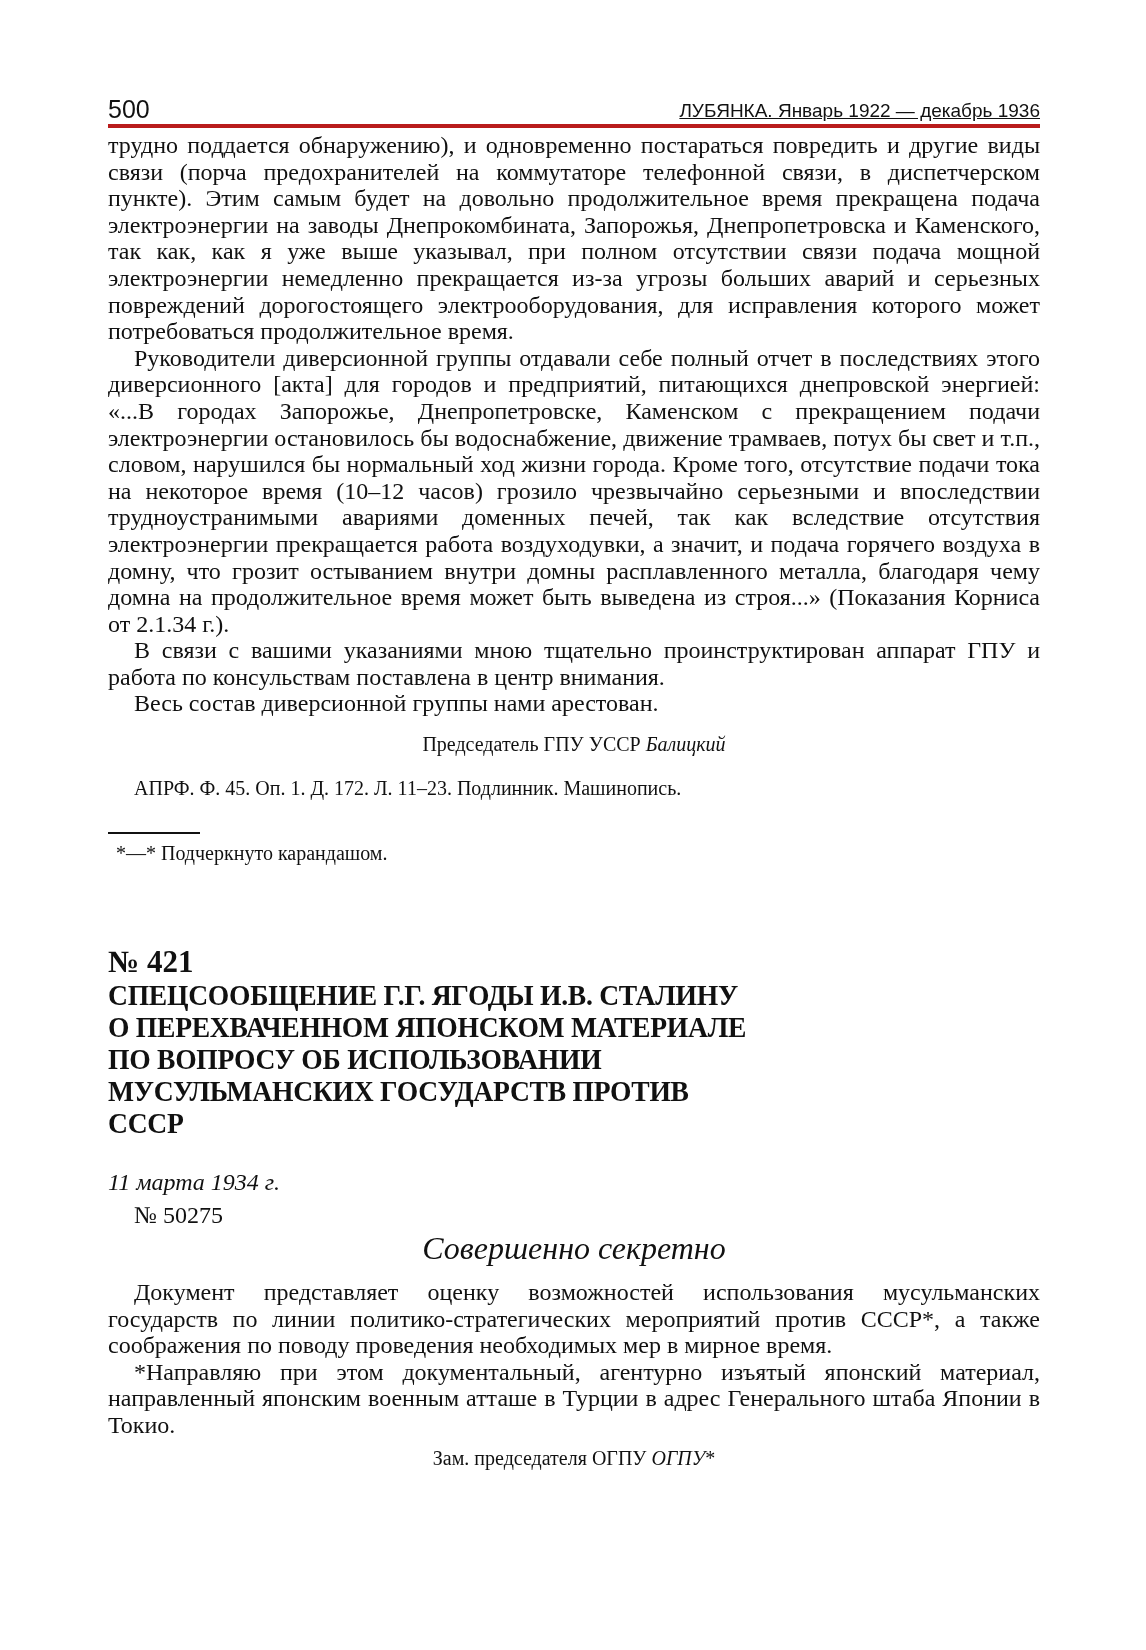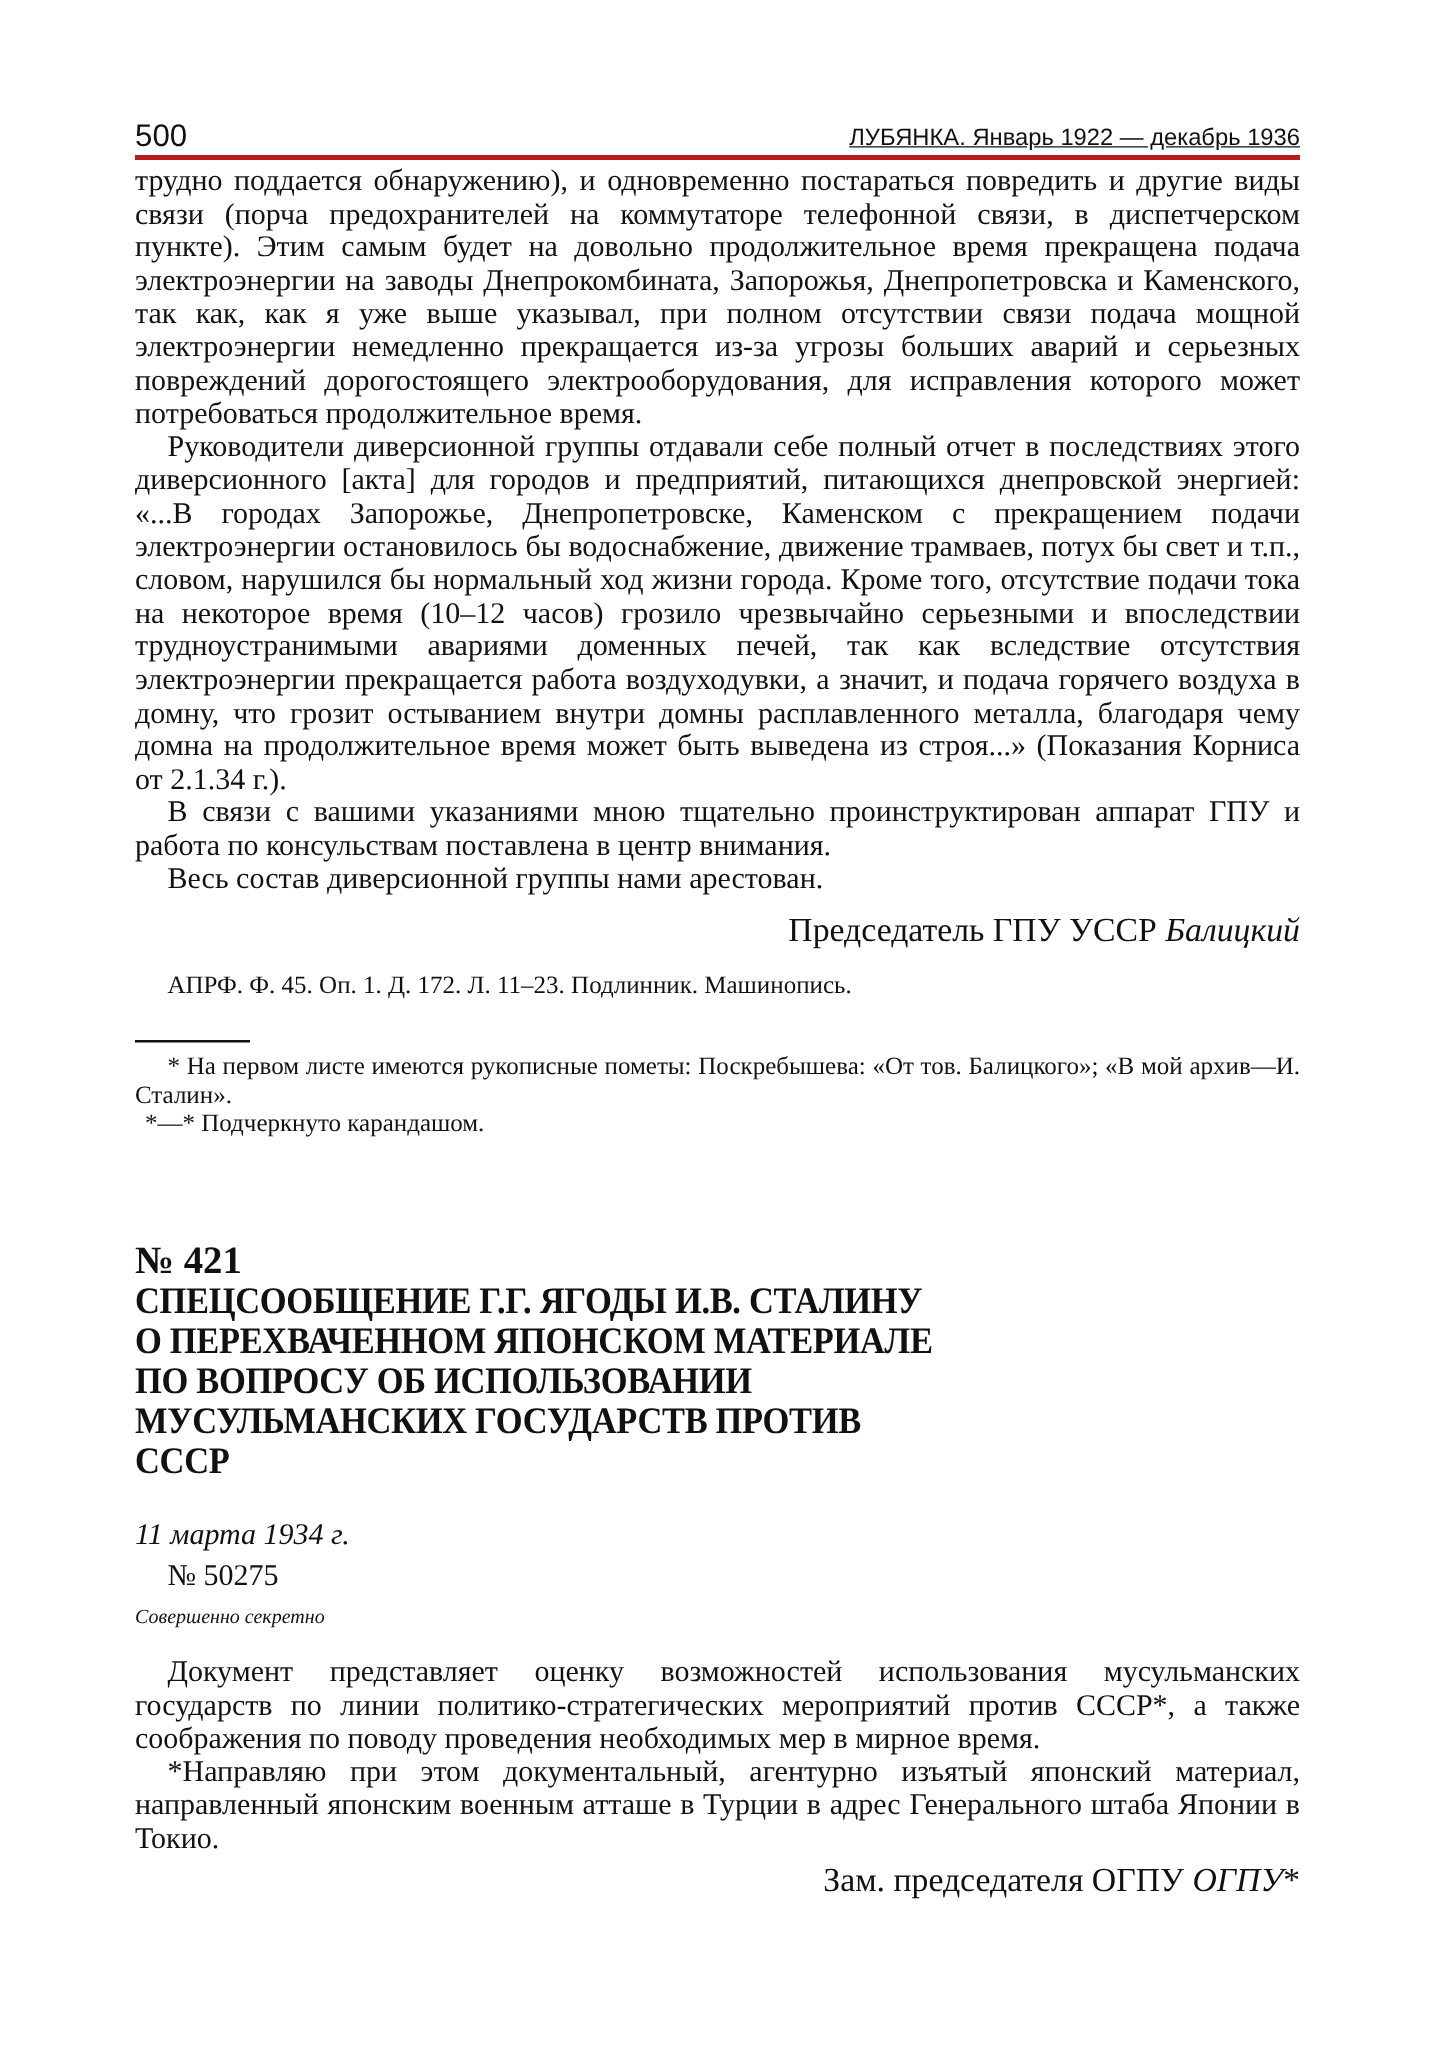--- a/index.html
+++ b/index.html
@@ -46,22 +46,22 @@
       margin-top: 4px;
     }
     .body-text p {
       margin: 0;
       text-indent: 0;
     }
     .body-text p.indent {
       text-indent: 26px;
     }
     .signature {
-      text-align: right;
-      font-size: 27px;
+      text-align: center;
+      font-size: 20px;
       line-height: 27px;
       margin-top: 14px;
       margin-right: 0;
     }
     .signature .name {
       font-style: italic;
     }
     .archive-ref {
       font-size: 20px;
       line-height: 24px;
@@ -113,23 +113,24 @@
       margin-top: 28px;
     }
     .doc-reg {
       font-size: 24px;
       line-height: 30px;
       padding-left: 26px;
       margin-top: 3px;
     }
     .doc-classification {
       font-style: italic;
-      font-size: 16px;
+      font-size: 32px;
       line-height: 30px;
       margin-top: 3px;
+      text-align: center;
     }
     .body-text.second {
       margin-top: 16px;
     }
     .signature.second {
       margin-top: 6px;
     }
   </style>
 </head>
 <body>
@@ -151,21 +152,20 @@
   <div class="signature">
     <span>Председатель ГПУ УССР</span>
     <span class="name">Балицкий</span>
   </div>
 
   <div class="archive-ref">АПРФ. Ф. 45. Оп. 1. Д. 172. Л. 11–23. Подлинник. Машинопись.</div>
 
   <div class="footnote-rule"></div>
 
   <div class="footnotes">
-    <p class="fn-indent">* На первом листе имеются рукописные пометы: Поскребышева: «От тов. Балицкого»; «В мой архив—И. Сталин».</p>
     <p class="fn-small-indent">*—* Подчеркнуто карандашом.</p>
   </div>
 
   <div class="doc-number">№ 421</div>
   <div class="doc-title">
     <div>Спецсообщение Г.Г. Ягоды И.В. Сталину</div>
     <div>о перехваченном японском материале</div>
     <div>по вопросу об использовании</div>
     <div>мусульманских государств против СССР</div>
   </div>

